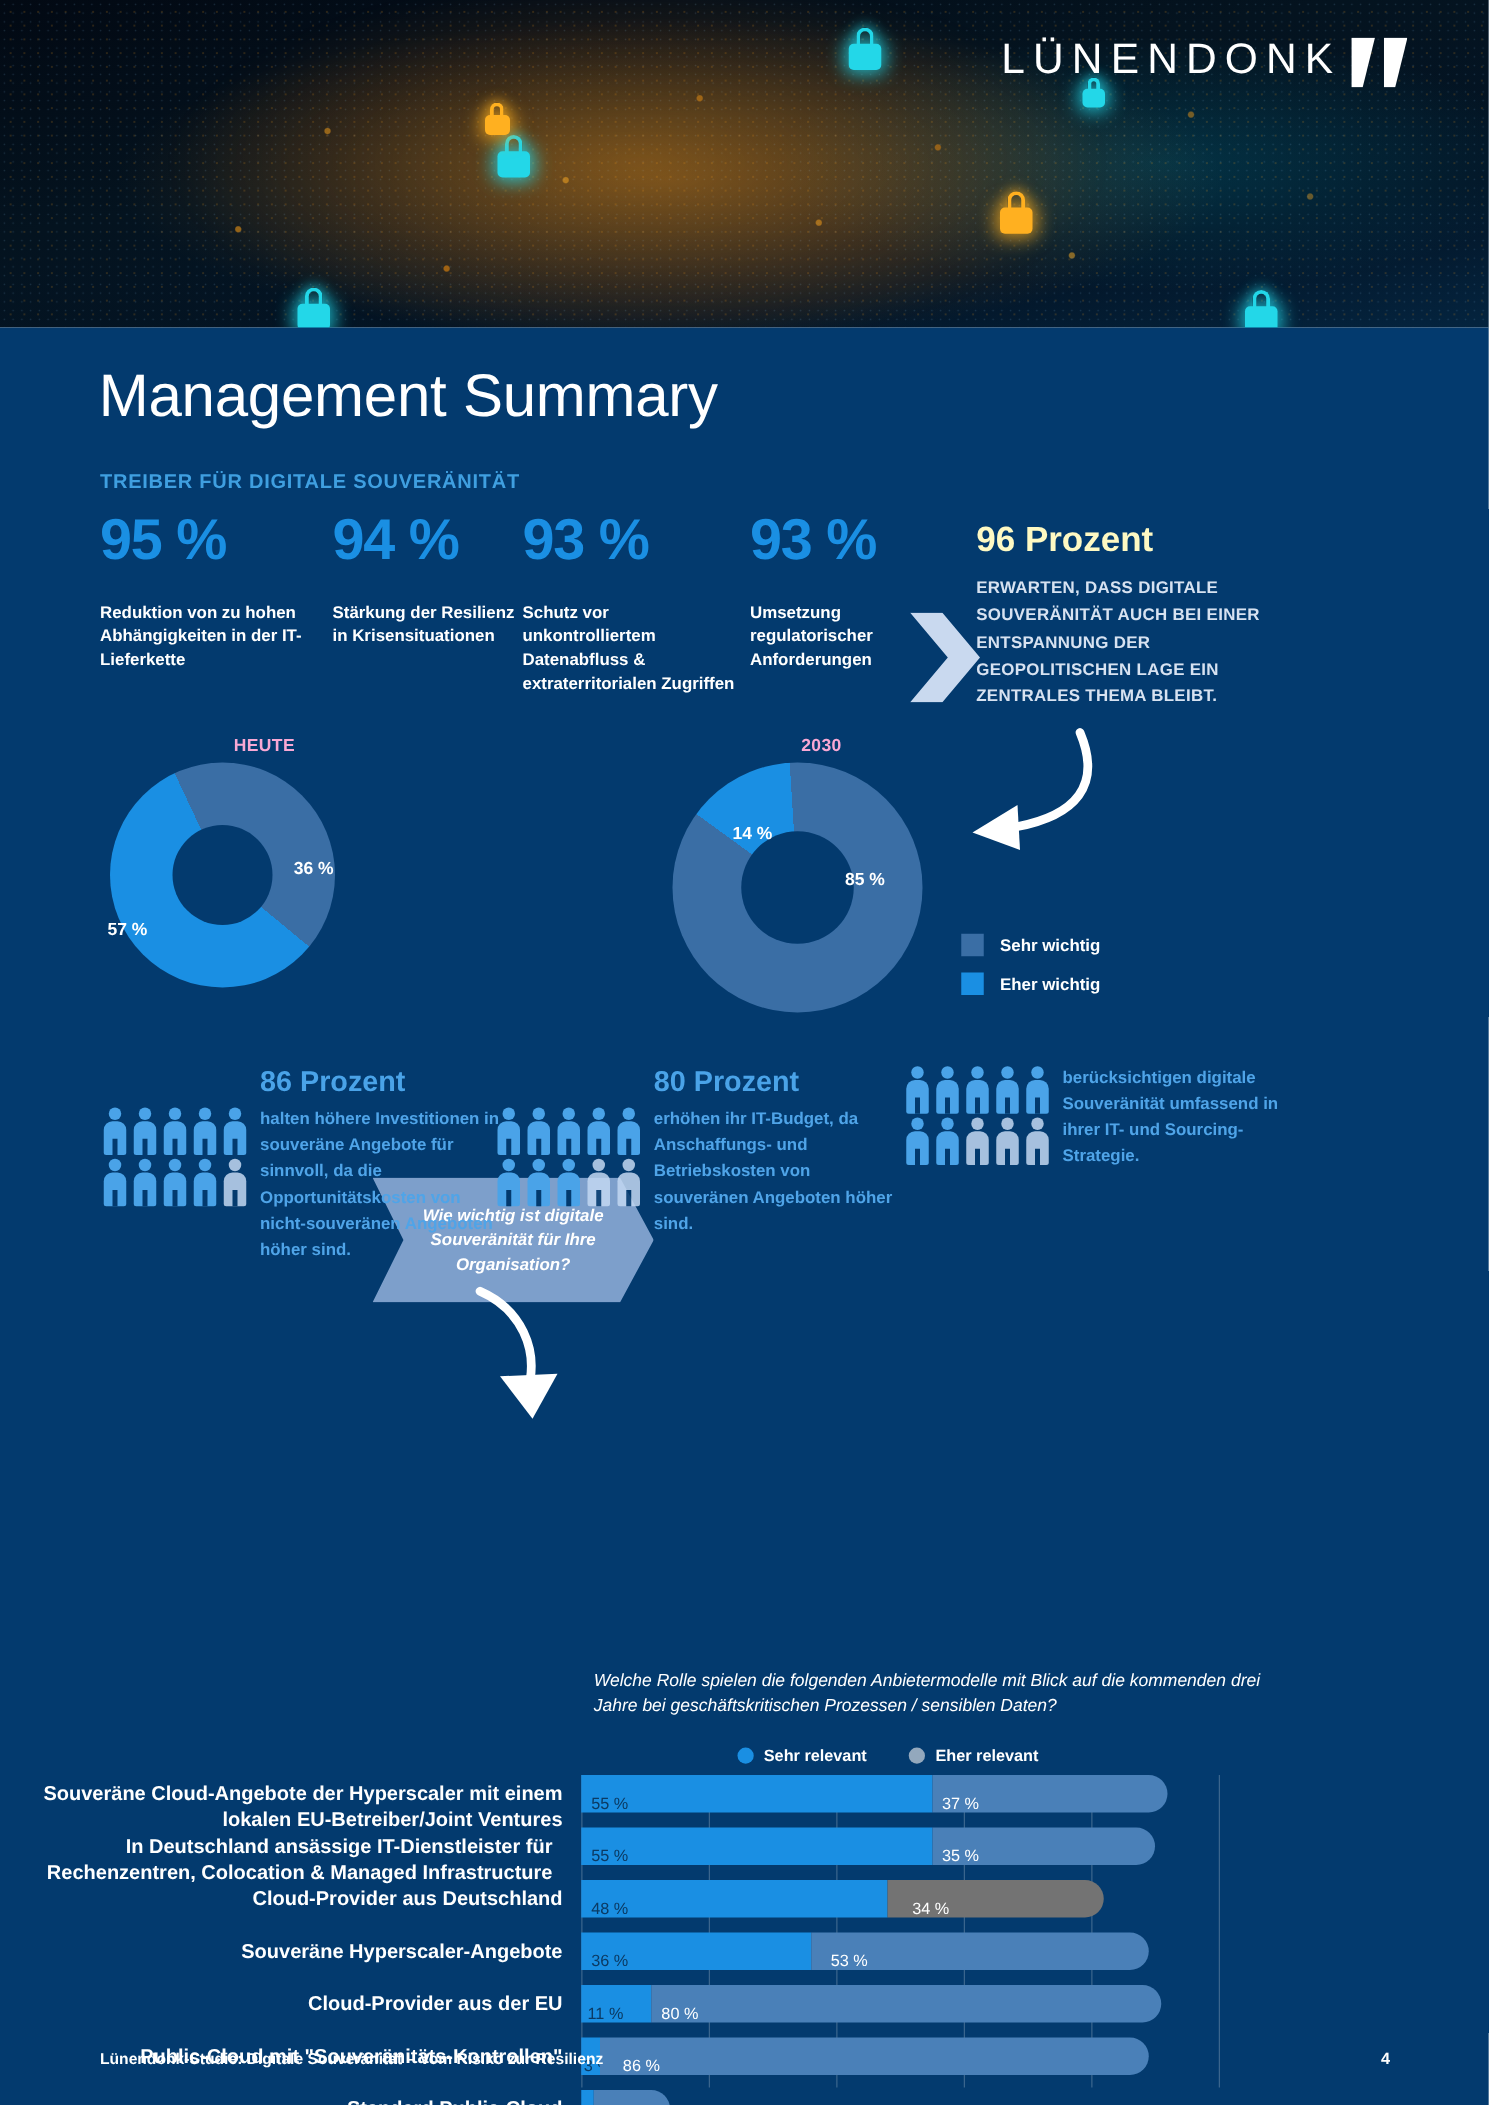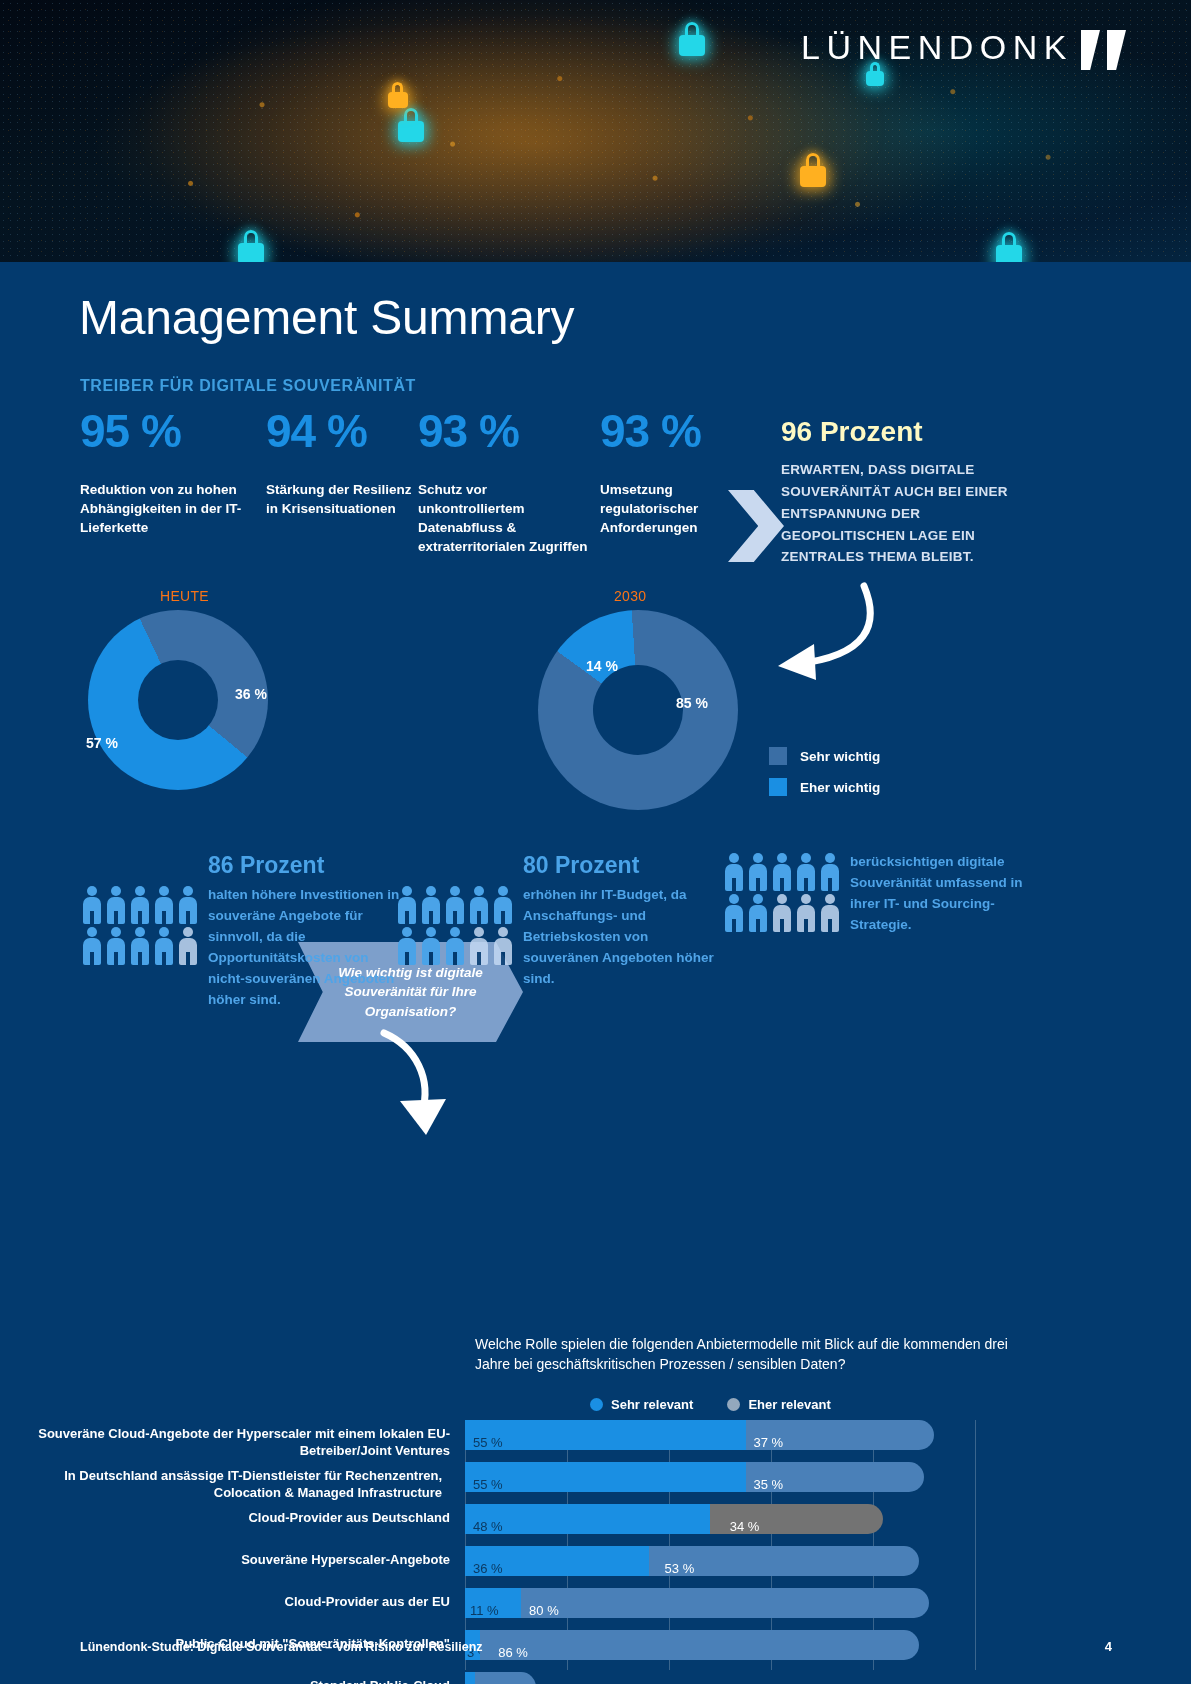--- a/index.html
+++ b/index.html
@@ -122,22 +122,23 @@
 
   
   .donut-wrap { position:absolute; }
   .donut {
     position:relative; border-radius:50%;
   }
   .donut .hole {
     position:absolute; border-radius:50%; background:#033a6e;
   }
   .donut-caption {
-    position:absolute; font-size:14px; font-weight:400; color:#f97316;
+    position:absolute; font-size:14px; font-weight:700; color:#f9a8d4;
     letter-spacing:.3px;
+    margin-left:27px;
   }
   .donut-val {
     position:absolute; font-size:14px; font-weight:700; color:#ffffff;
   }
 
   .arrow-box {
     position:absolute; left:298px; top:680px; width:225px; height:100px;
     background:#7d9fcb;
     -webkit-clip-path: polygon(0 0, 88% 0, 100% 50%, 88% 100%, 0 100%, 11% 50%);
     clip-path: polygon(0 0, 88% 0, 100% 50%, 88% 100%, 0 100%, 11% 50%);
@@ -175,31 +176,31 @@
   }
   .person.faded .head, .person.faded .torso { background:#c3d8f2; opacity:.85; }
   .pgroup .ptext {
     color:#4fa4e8; font-size:13.5px; font-weight:700; line-height:1.55;
     padding-left:8px;
   }
 
   
   .q-text {
     position:absolute; left:475px; top:1072px; width:540px;
-    color:#ffffff; font-size:14px; line-height:1.44;
+    color:#ffffff; font-size:14px; font-style:italic; line-height:1.44;
   }
   .chart-legend { position:absolute; left:590px; top:1135px; display:flex; gap:34px; }
   .chart-legend .it { display:flex; align-items:center; }
   .chart-legend .dot { width:13px; height:13px; border-radius:50%; margin-right:8px; }
   .chart-legend .t { color:#ffffff; font-size:13px; font-weight:700; }
 
   .chart { position:absolute; left:0; top:1158px; width:1191px; height:300px; }
   .cat-label {
     position:absolute; right:0; width:420px; text-align:right;
-    color:#ffffff; font-size:13px; font-weight:700; line-height:1.33;
+    color:#ffffff; font-size:16px; font-weight:700; line-height:1.33;
   }
   .bar-track {
     position:absolute; height:30px; border-radius:0 15px 15px 0;
     background:transparent;
   }
   .seg { position:absolute; top:0; height:30px; display:flex; align-items:center; }
   .seg .sv { font-size:13px; font-weight:400; padding-left:8px; white-space:nowrap;margin-top:14px; }
   .gridline { position:absolute; width:1px; background:rgba(255,255,255,.22); }
 
   

